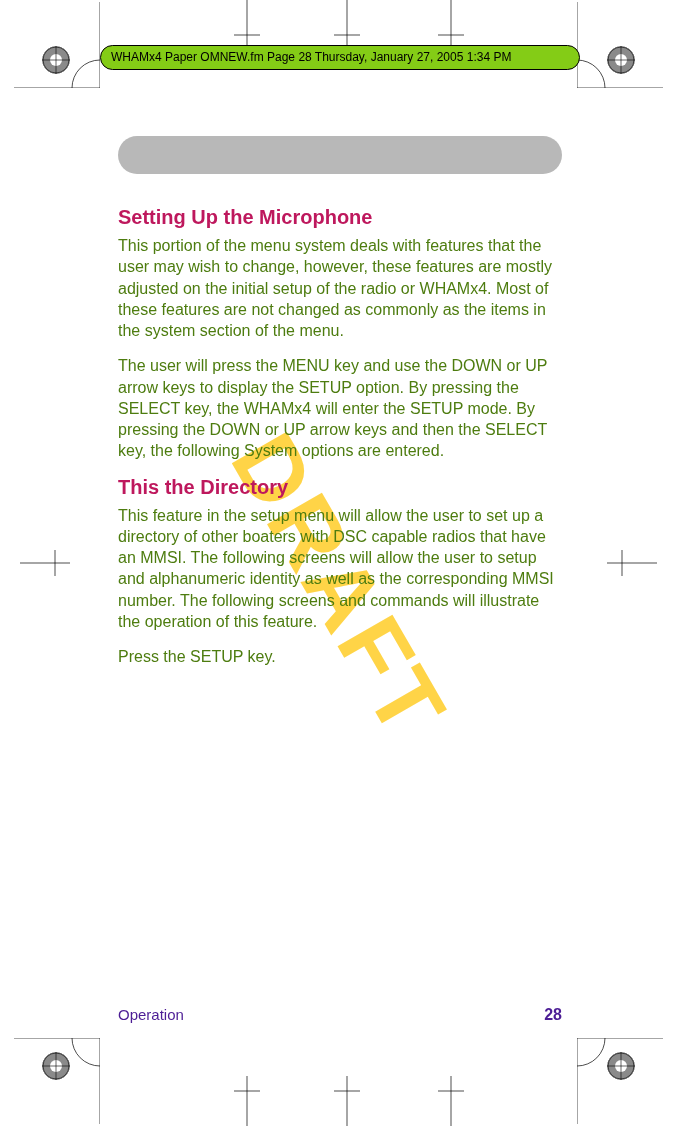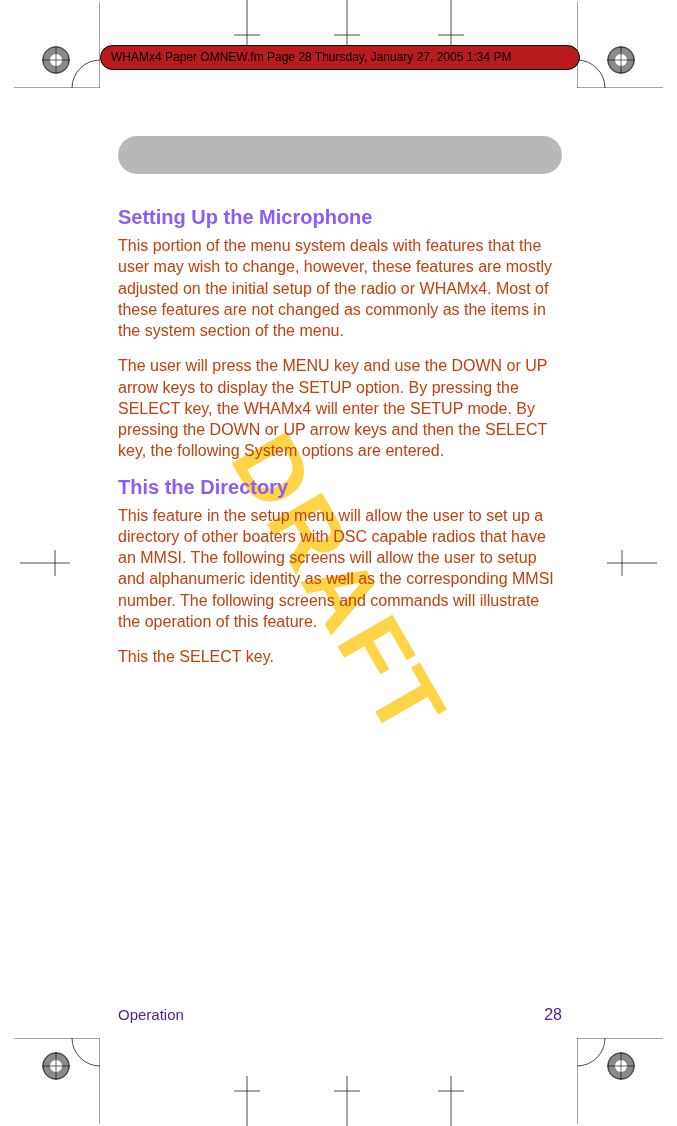--- a/index.html
+++ b/index.html
@@ -42,21 +42,21 @@
 
   .header-meta {
     position: absolute;
     left: 100px; top: 45px;
     width: 480px;
     border: 0.7px solid #000;
     border-radius: 14px;
     padding: 4px 10px 5px 10px;
     font-size: 12px;
     color: #000;
-    background: #b91c1c;
+    background: #84cc16;
     z-index: 3;
   }
 
   .side-tick {
     position: absolute;
     width: 50px; height: 26px;
   }
   .side-tick svg { width: 50px; height: 26px; }
   .tick-l { left: 20px; top: 550px; }
   .tick-r { right: 20px; top: 550px; }
@@ -76,40 +76,40 @@
   .header-bar {
     width: 444px; height: 38px;
     background: #b8b8b8;
     border-radius: 19px;
     margin-bottom: 32px;
   }
   h2.sec {
     font-size: 20px;
     font-weight: bold;
     margin-bottom: 6px;
-    color: #8b5cf6;
+    color: #be185d;
   }
   p.body {
     font-size: 16px;
     line-height: 1.33;
-    color: #c2410c;
+    color: #4d7c0f;
     margin-bottom: 14px;
   }
   .footer {
     position: absolute;
     left: 118px;
     width: 444px;
     bottom: 102px;
     display: flex;
     justify-content: space-between;
     align-items: baseline;
     font-size: 15px;
     color: #4c1d95;
   }
-  .footer .pnum { font-weight: normal; font-size: 16px; }
+  .footer .pnum { font-weight: bold; font-size: 16px; }
 
   .watermark {
     position: absolute;
     left: 50%; top: 52%;
     transform: translate(-50%, -50%) rotate(60deg);
     font-size: 92px;
     font-weight: bold;
     color: rgba(255,196,0,0.72);
     letter-spacing: 4px;
     font-family: Arial, Helvetica, sans-serif;
@@ -238,21 +238,21 @@
 
   <div class="content">
     <div class="header-bar"></div>
 
     <h2 class="sec">Setting Up the Microphone</h2>
     <p class="body">This portion of the menu system deals with features that the user may wish to change, however, these features are mostly adjusted on the initial setup of the radio or WHAMx4.  Most of these features are not changed as commonly as the items in the sys­tem section of the menu.</p>
     <p class="body">The user will press the MENU key and use the DOWN or UP arrow keys to display the SETUP option. By pressing the SELECT key, the WHAMx4 will enter the SETUP mode. By pressing the DOWN or UP arrow keys and then the SELECT key, the fol­lowing System options are entered.</p>
 
     <h2 class="sec">This the Directory</h2>
     <p class="body">This feature in the setup menu will allow the user to set up a directory of other boaters with DSC capable radios that have an MMSI.  The following screens will allow the user to setup and alphanumeric iden­tity as well as the corresponding MMSI number.  The following screens and commands will illustrate the operation of this feature.</p>
-    <p class="body">This the SELECT key.</p>
+    <p class="body">Press the SETUP key.</p>
   </div>
 
   <div class="footer">
     <span>Operation</span>
     <span class="pnum">28</span>
   </div>
 
 </div>
 
 </body></html>

